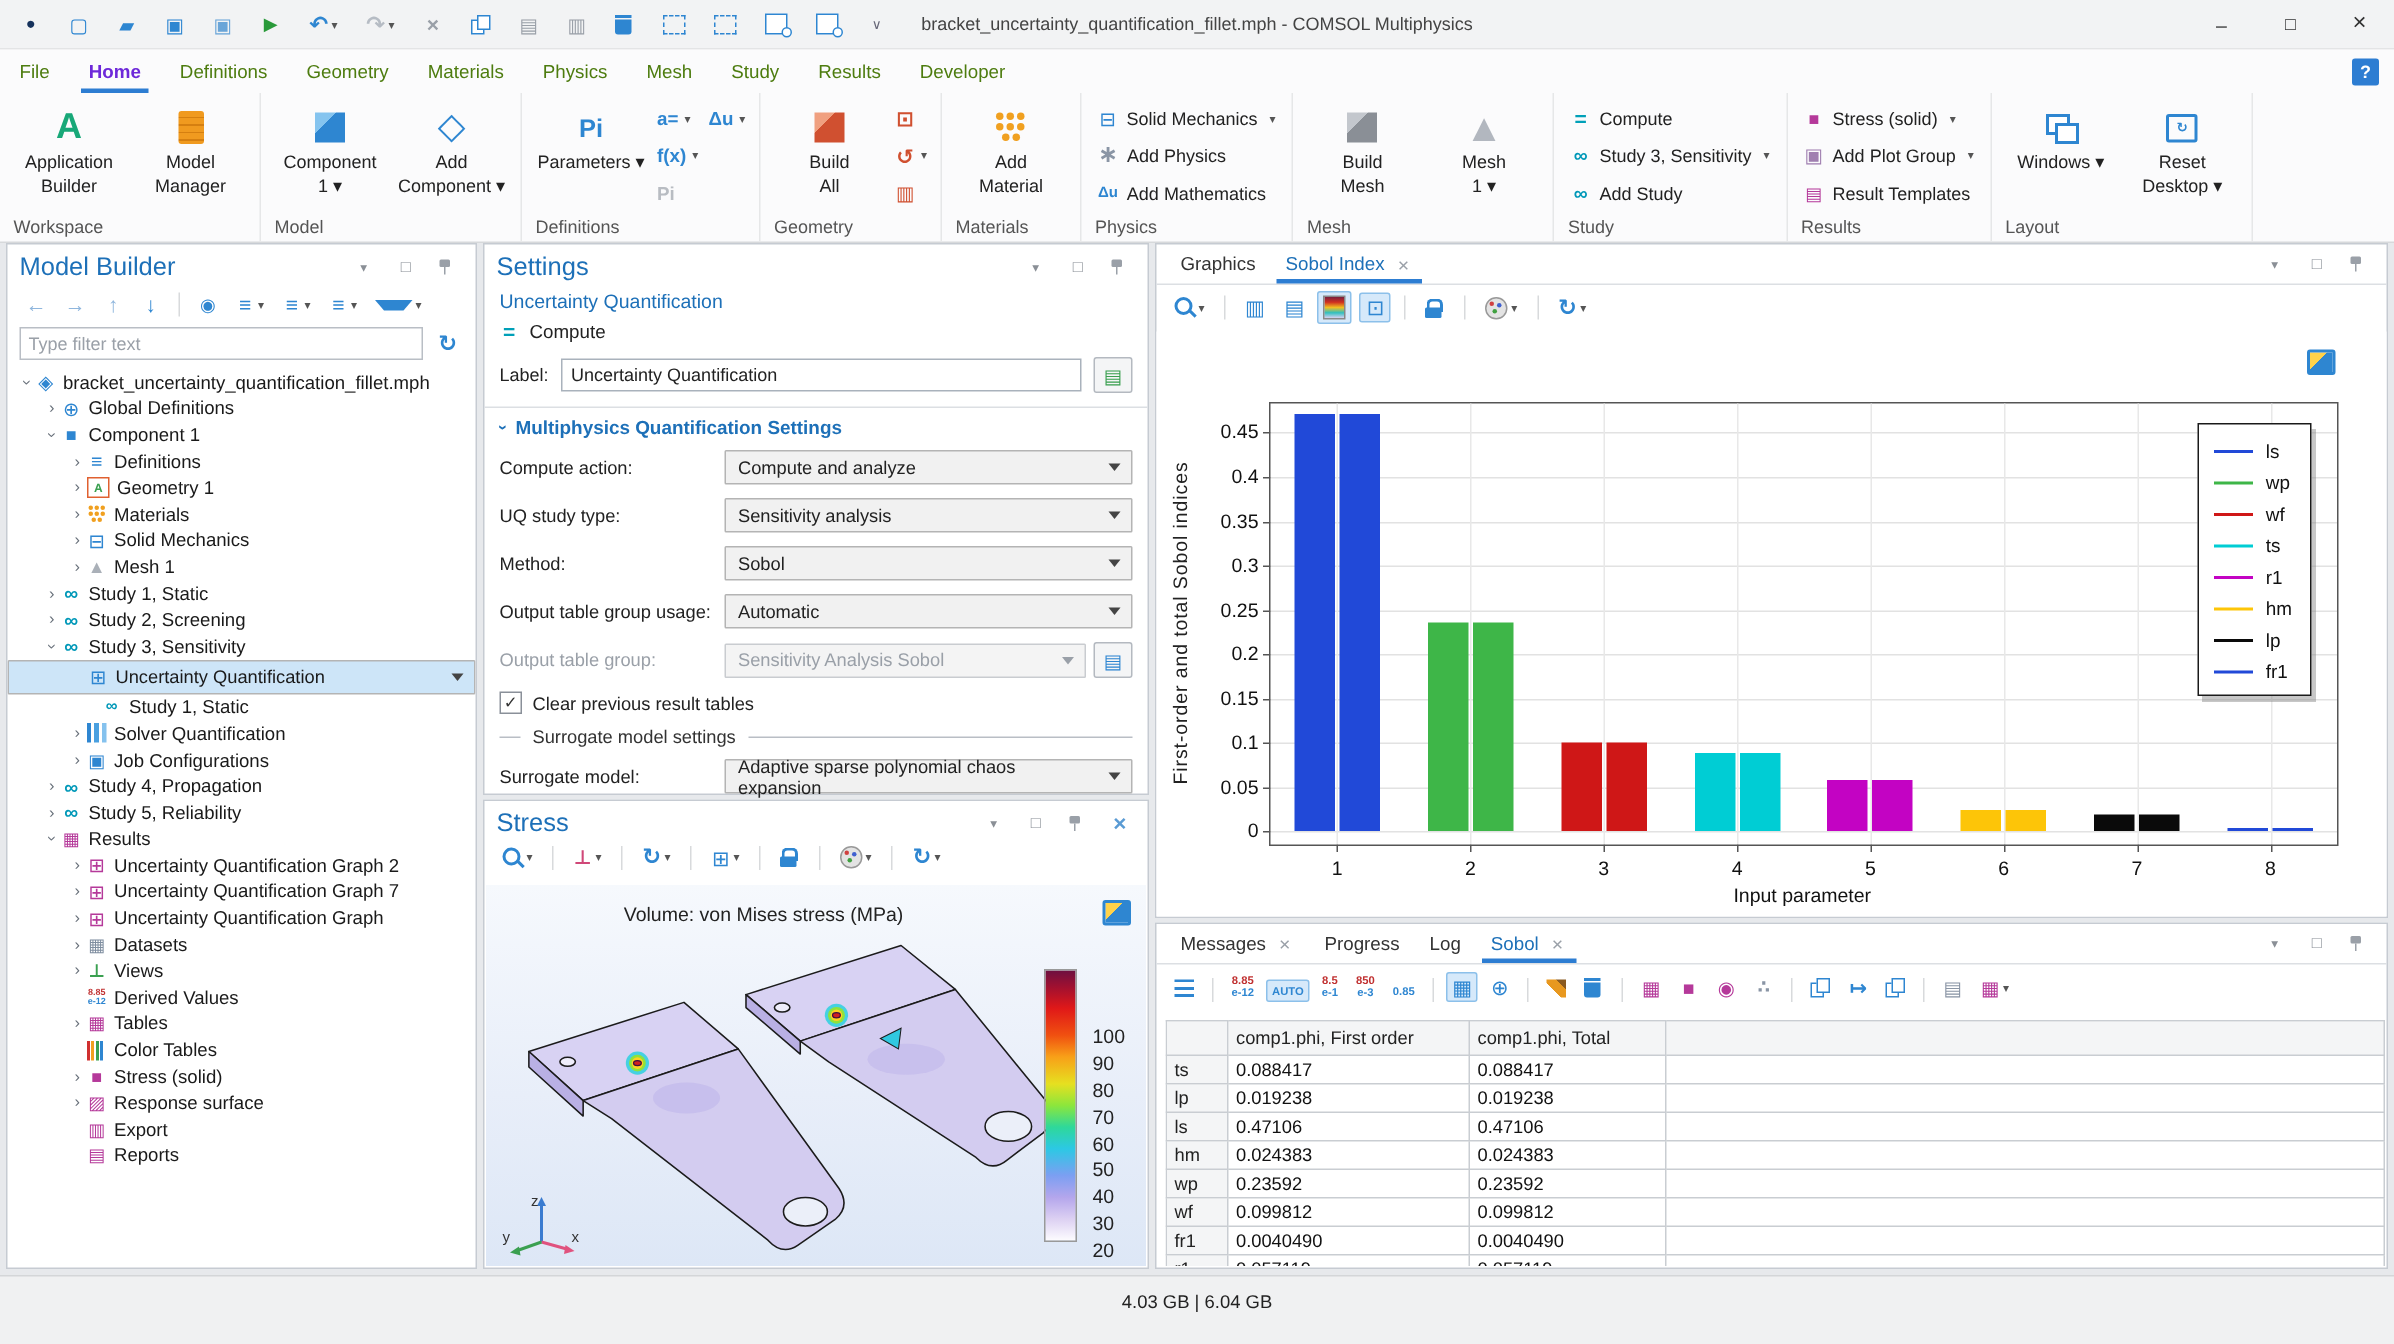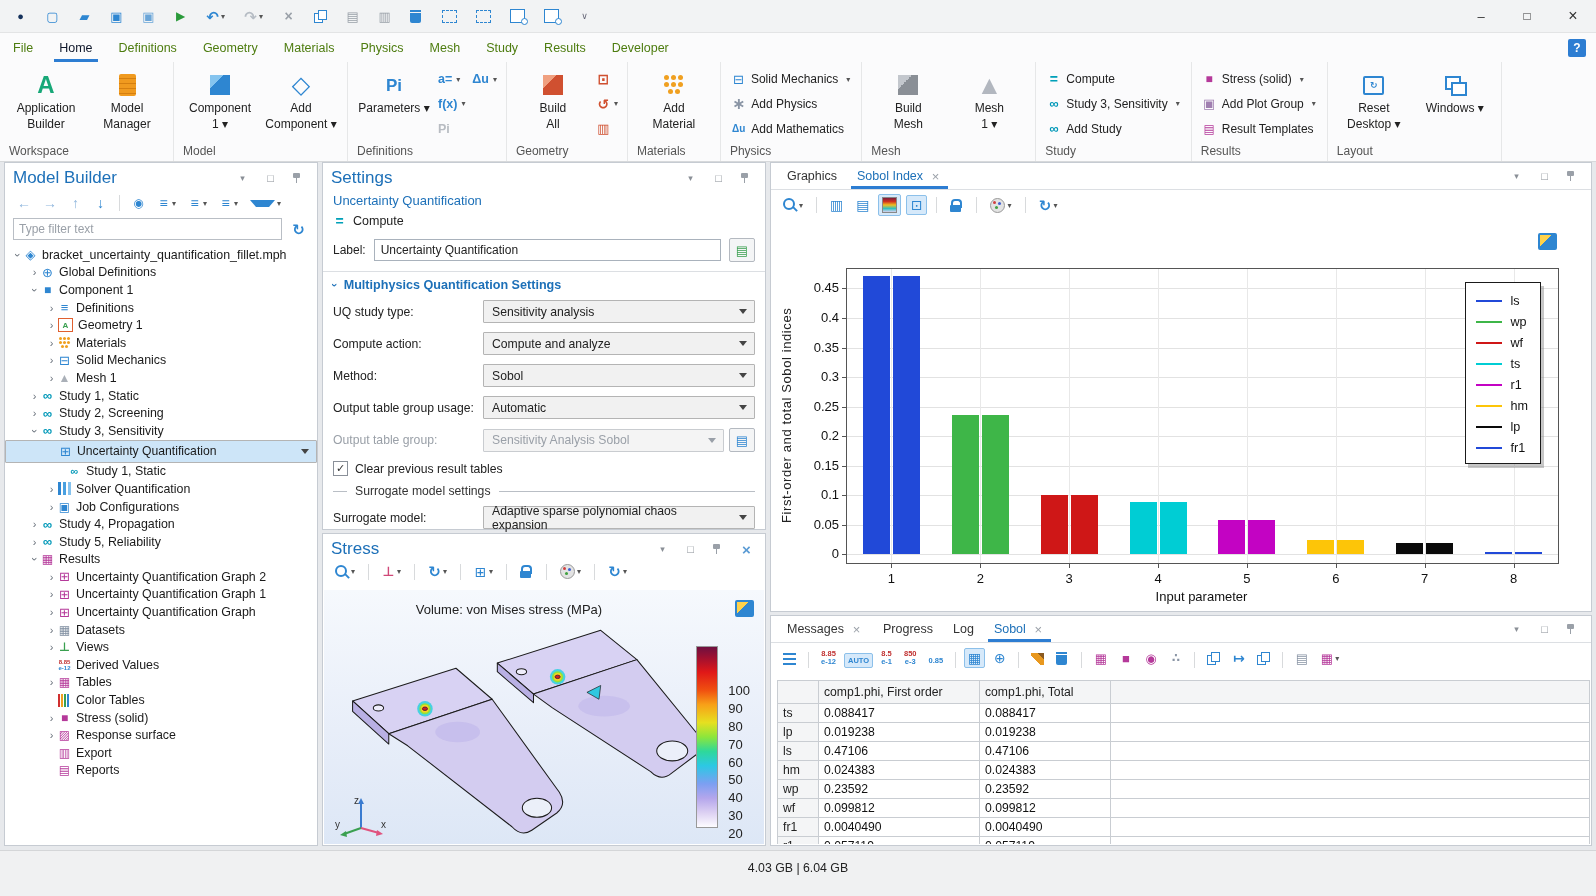--- a/index.html
+++ b/index.html
@@ -8,21 +8,21 @@
   
   .titlebar{position:absolute;left:0;top:0;width:100%;height:32px;background:#f2f3f4;display:flex;align-items:center;border-bottom:1px solid #e3e4e5;}
   .qat{display:flex;align-items:center;gap:11px;padding-left:10px;}
   .tb-title{position:absolute;left:0;right:0;text-align:center;font-size:12px;color:#444;pointer-events:none;}
   .win-ctrls{margin-left:auto;display:flex;height:32px;}
   .wbtn{width:46px;height:32px;display:flex;align-items:center;justify-content:center;font-size:13px;color:#333;}
 
   
   .menubar{position:absolute;left:0;top:33px;width:100%;height:29px;background:#fbfbfc;display:flex;align-items:stretch;}
   .menu-item{display:flex;align-items:center;padding:0 13px;font-size:12.5px;color:#4d7c0f;position:relative;}
-  .menu-item.active{color:#0f172a;}
+  .menu-item.active{color:#6d28d9;font-weight:bold;}
   .menu-item.active::after{content:"";position:absolute;left:8px;right:8px;bottom:0;height:3px;background:#2d7dd2;}
   .help-btn{margin-left:auto;margin-right:10px;align-self:center;width:18px;height:18px;background:#2d7dd2;color:#fff;border-radius:2px;display:flex;align-items:center;justify-content:center;font-size:12px;font-weight:bold;}
 
   
   .ribbon{position:absolute;left:0;top:62px;width:100%;height:99px;background:#fbfbfc;border-bottom:1px solid #d7d9db;display:flex;align-items:stretch;overflow:hidden;}
   .rgroup{display:flex;flex-direction:column;padding:3px 9px 0;border-right:1px solid #e6e7e8;}
   .rgitems{display:flex;gap:7px;flex:1;align-items:stretch;}
   .rglabel{font-size:12px;color:#555;padding:1px 0 3px;}
   .rlarge{display:flex;flex-direction:column;align-items:center;width:74px;padding-top:4px;}
   .rlarge .ricobox{height:32px;display:flex;align-items:center;justify-content:center;}
@@ -240,20 +240,21 @@
         <span class="tbtn">
           <span class="ic ig-zoomdoc"></span>
         </span>
         <span class="tbtn">
           <span class="ic ig-zoomdoc"></span>
         </span>
         <span class="tbtn">
           <span class="ic" style="color: rgb(102, 102, 119); font-size: 9px;">∨</span>
         </span>
       </div>
+    <div class="tb-title">bracket_uncertainty_quantification_fillet.mph - COMSOL Multiphysics</div>
     <div class="win-ctrls">
       <div class="wbtn" id="btn-min">
           <span class="ic" style="color: rgb(51, 51, 51); font-size: 13px;">–</span>
         </div>
       <div class="wbtn" id="btn-max">
           <span class="ic" style="color: rgb(51, 51, 51); font-size: 12px;">□</span>
         </div>
       <div class="wbtn" id="btn-close">
           <span class="ic" style="color: rgb(51, 51, 51); font-size: 16px;">×</span>
         </div>
@@ -468,30 +469,30 @@
               <span>Result Templates</span>
             </div>
           </div>
         </div>
         <div class="rglabel">Results</div>
       </div>
       <div class="rgroup">
         <div class="rgitems">
           <div class="rlarge">
             <div class="ricobox">
+              <span class="ic ig-windows"></span>
+            </div>
+            <div class="rlbl">Windows ▾</div>
+          </div>
+          <div class="rlarge">
+            <div class="ricobox">
               <span class="ic ig-reset"></span>
             </div>
             <div class="rlbl">Reset
 Desktop ▾</div>
-          </div>
-          <div class="rlarge">
-            <div class="ricobox">
-              <span class="ic ig-windows"></span>
-            </div>
-            <div class="rlbl">Windows ▾</div>
           </div>
         </div>
         <div class="rglabel">Layout</div>
       </div>
     </div>
 
   <div class="content">
 
     <div class="panel mb-panel">
       <div class="phead">
@@ -640,21 +641,21 @@
             <span class="tlabel">Results</span>
           </div>
           <div class="trow" style="padding-left: 40px;">
             <span class="tarrow">›</span>
             <span class="ic" style="color: rgb(181, 57, 154); font-size: 13px;">⊞</span>
             <span class="tlabel">Uncertainty Quantification Graph 2</span>
           </div>
           <div class="trow" style="padding-left: 40px;">
             <span class="tarrow">›</span>
             <span class="ic" style="color: rgb(181, 57, 154); font-size: 13px;">⊞</span>
-            <span class="tlabel">Uncertainty Quantification Graph 1</span>
+            <span class="tlabel">Uncertainty Quantification Graph 7</span>
           </div>
           <div class="trow" style="padding-left: 40px;">
             <span class="tarrow">›</span>
             <span class="ic" style="color: rgb(181, 57, 154); font-size: 13px;">⊞</span>
             <span class="tlabel">Uncertainty Quantification Graph</span>
           </div>
           <div class="trow" style="padding-left: 40px;">
             <span class="tarrow">›</span>
             <span class="ic" style="color: rgb(127, 142, 160); font-size: 12px;">▦</span>
             <span class="tlabel">Datasets</span>
@@ -730,32 +731,32 @@
               <span class="ic" style="color:#3aa050;font-size:13px">▤</span>
             </span>
         </div>
         <div class="shr"></div>
         <div class="ssection">
           <span class="chev">›</span>
           <span>Multiphysics Quantification Settings</span>
         </div>
         <div id="settings-fields">
             <div class="frow">
+              <span class="flabel">Compute action:</span>
+              <div class="fctrl">
+                <div class="sel">
+                  <span>Compute and analyze</span>
+                </div>
+              </div>
+            </div>
+            <div class="frow">
               <span class="flabel">UQ study type:</span>
               <div class="fctrl">
                 <div class="sel">
                   <span>Sensitivity analysis</span>
-                </div>
-              </div>
-            </div>
-            <div class="frow">
-              <span class="flabel">Compute action:</span>
-              <div class="fctrl">
-                <div class="sel">
-                  <span>Compute and analyze</span>
                 </div>
               </div>
             </div>
             <div class="frow">
               <span class="flabel">Method:</span>
               <div class="fctrl">
                 <div class="sel">
                   <span>Sobol</span>
                 </div>
               </div>

